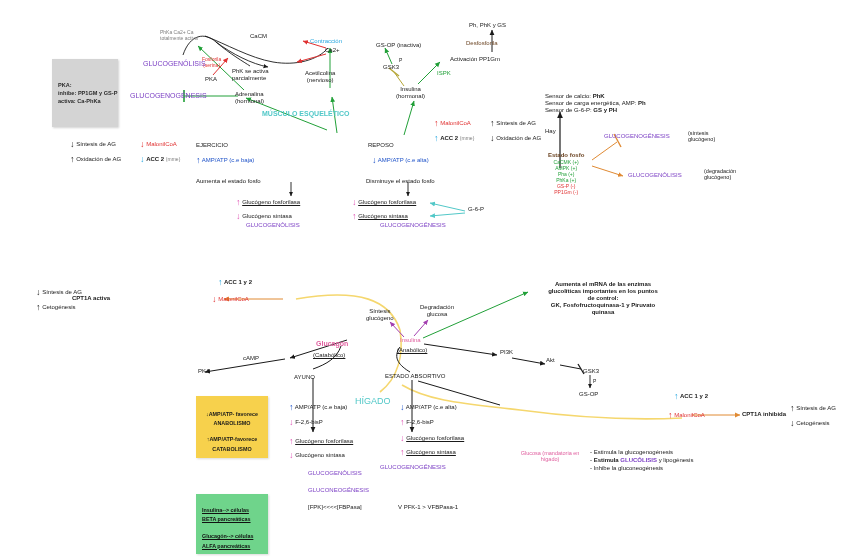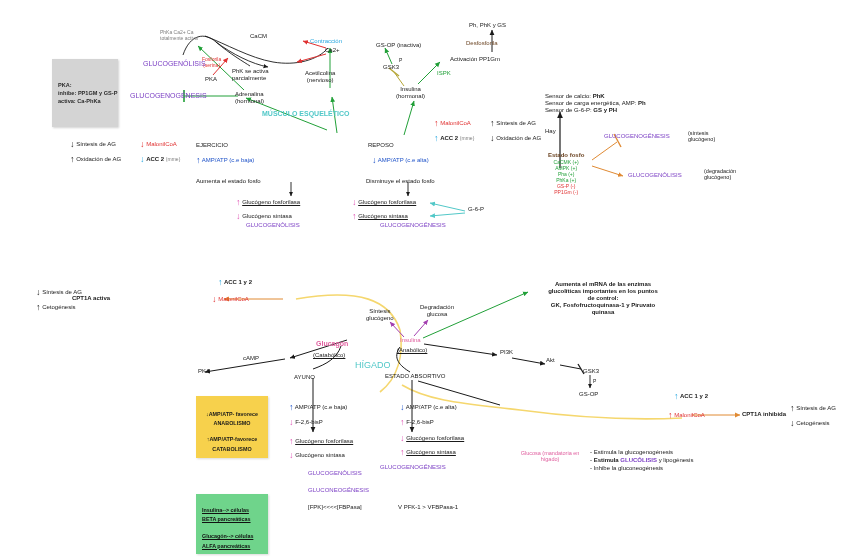--- a/index.html
+++ b/index.html
@@ -12,21 +12,21 @@
   #canvas{position:absolute;left:0;top:0;width:848px;height:559px;}
   svg.layer{position:absolute;left:0;top:0;width:848px;height:559px;pointer-events:none;}
   .nd{position:absolute;white-space:nowrap;line-height:1.18;}
   .ctr{text-align:center;}
 
   
   .t5{font-size:5px;}
   .t55{font-size:5.5px;}
   .t6{font-size:6px;}
   .t7{font-size:7px;}
-  .t9{font-size:9px;}
+  .t9{font-size:9px;margin-top:36px;}
 
   .bold{font-weight:bold;}
   .ul{text-decoration:underline;}
 
   
   .c-black{color:#1a1a1a;}
   .c-purple{color:#7b3fc4;}
   .c-cyan{color:#52c8c8;}
   .c-green{color:#21a038;}
   .c-red{color:#e03131;}

